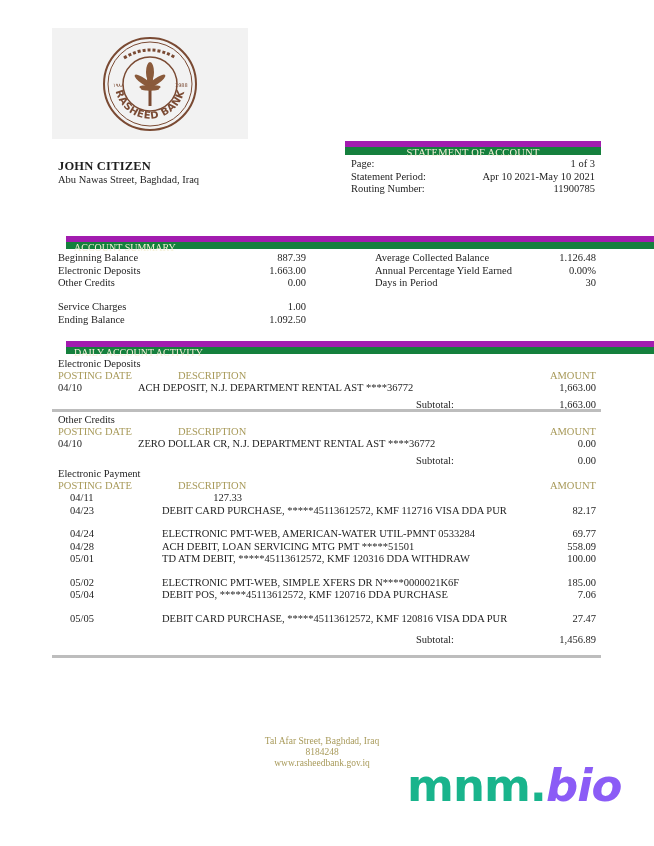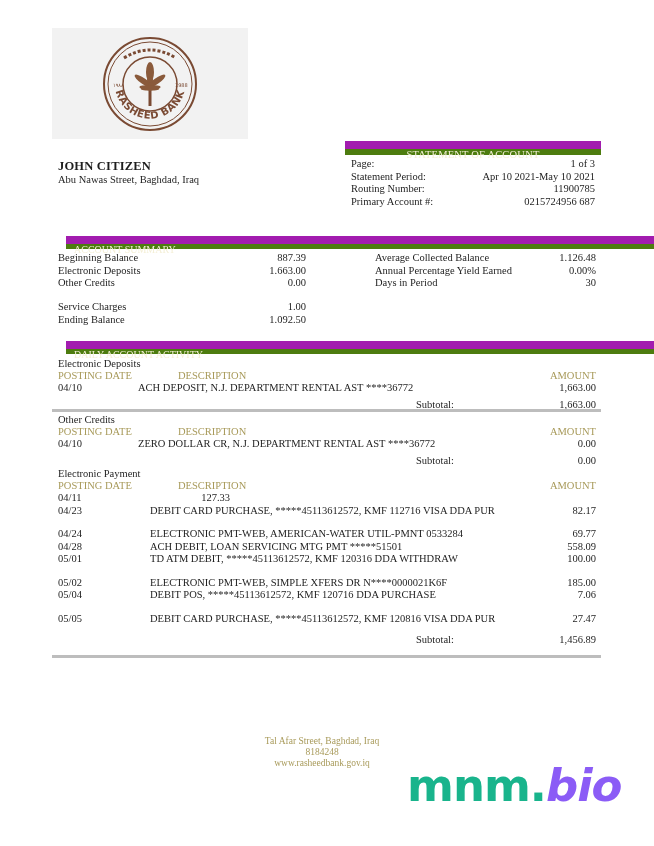--- a/index.html
+++ b/index.html
@@ -5,21 +5,21 @@
   * { box-sizing: border-box; margin: 0; padding: 0; }
   html, body { width: 654px; height: 846px; background: #ffffff; overflow: hidden; }
   body { position: relative; font-family: "DejaVu Serif", "Liberation Serif", serif; color: #1e1e1e; font-size: 10px; }
   .abs { position: absolute; }
 
   
   .logo-box { left: 52px; top: 28px; width: 196px; height: 111px; background: #f2f2f2; }
   .logo-box svg { position: absolute; left: 50px; top: 8px; }
 
   
-  .goldbar { background: #4d7c0f; color: #f4efd6; font-family: "Liberation Serif", serif; font-size: 10.5px; border-top: 8px solid #a21caf; }
+  .goldbar { background: #15803d; color: #f4efd6; font-family: "Liberation Serif", serif; font-size: 10.5px; border-top: 6px solid #a21caf; }
   .soa-bar { left: 345px; top: 141px; width: 256px; height: 14px; text-align: center; line-height: 12px; letter-spacing: 0.2px; }
 
   .name { left: 58px; top: 159px; font-family: "Liberation Serif", serif; font-weight: bold; font-size: 12.5px; letter-spacing: 0.2px; }
   .addr { left: 58px; top: 174px; font-family: "Liberation Serif", serif; font-size: 10.5px; }
 
   .meta { left: 351px; top: 158px; width: 244px; font-family: "Liberation Serif", serif; font-size: 10.5px; }
   .meta .row { display: flex; justify-content: space-between; height: 12.5px; line-height: 12.5px; }
 
   
   .sec-bar { left: 66px; width: 644px; height: 13px; line-height: 11px; padding-left: 8px; font-size: 10px; }
@@ -34,21 +34,21 @@
   .act { left: 58px; width: 538px; font-family: "Liberation Serif", serif; font-size: 10.5px; }
   .grp-title { height: 13px; line-height: 13px; }
   .colhead { display: flex; height: 12px; line-height: 12px; color: #a89a5a; }
   .colhead .c1 { width: 82px; }
   .colhead .c2 { flex: 1; margin-left: 38px; }
   .colhead .c3 { text-align: right; }
   .trow { display: flex; height: 12.5px; line-height: 12.5px; }
   .trow .d { width: 80px; }
   .trow .ds { flex: 1; }
   .trow .a { text-align: right; width: 80px; }
-  .trow.ep .d { width: 92px; }
+  .trow.ep .d { width: 92px; margin-left: 12px; }
   .subtotal { display: flex; height: 14px; line-height: 14px; }
   .subtotal .sp { flex: 1; }
   .subtotal .lbl { width: 100px; }
   .subtotal .amt { width: 80px; text-align: right; }
   .rule { left: 52px; width: 549px; height: 3px; background: #bdbdbd; }
   .spacer { height: 11px; }
 
   .footer { left: 252px; top: 736px; width: 140px; text-align: center; color: #a89a5a; font-family: "Liberation Serif", serif; font-size: 9.5px; line-height: 11px; }
   .wm { left: 407px; top: 756px; font-family: "DejaVu Sans", sans-serif; font-weight: bold; font-size: 45px; letter-spacing: -1px; line-height: 60px; }
   .wm .a { color: #19b48c; }
@@ -92,24 +92,20 @@
     <span>1 of 3</span>
   </div>
   <div class="row">
     <span>Statement Period:</span>
     <span>Apr 10 2021-May 10 2021</span>
   </div>
   <div class="row">
     <span>Routing Number:</span>
     <span>11900785</span>
   </div>
-  <div class="row">
-    <span>Primary Account #:</span>
-    <span>0215724956 687</span>
-  </div>
 </div>
 
 <div class="abs goldbar sec-bar bar1">ACCOUNT SUMMARY</div>
 
 <div class="abs sum-left">
   <div class="srow">
       <span>Beginning Balance</span>
       <span>887.39</span>
     </div>
   <div class="srow">

